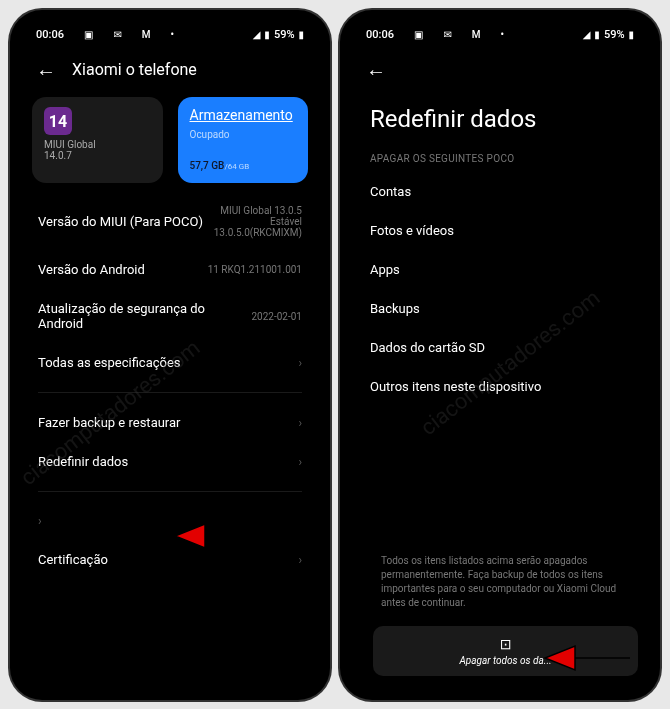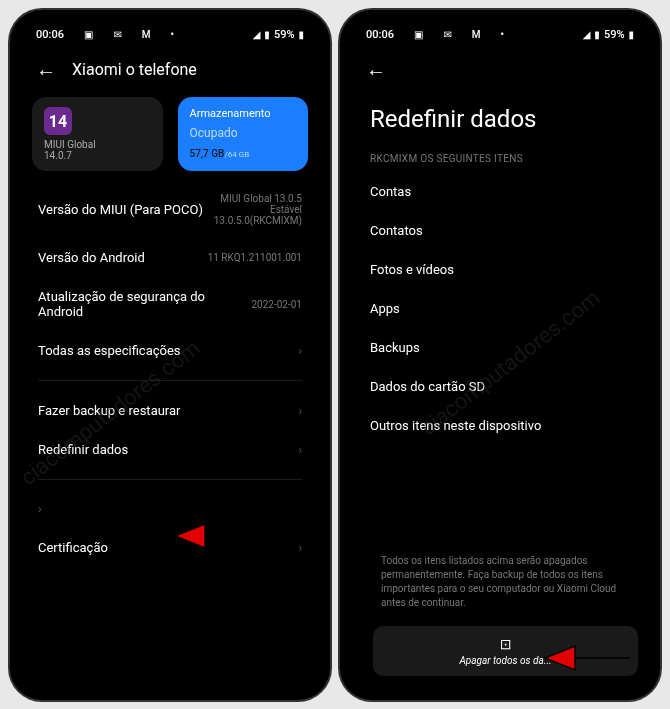--- a/index.html
+++ b/index.html
@@ -84,22 +84,22 @@
       background: #6b2a8f;
       border-radius: 6px;
       margin-bottom: 4px;
       display: flex;
       align-items: center;
       justify-content: center;
       font-size: 16px;
       font-weight: bold;
     }
     .card-label { font-size: 10px; color: #aaa; }
-    .card-title-blue { font-size: 11px; color: #fff; margin-bottom: 6px; }
-    .card-sub-blue { font-size: 12px; color: rgba(255,255,255,0.7); margin-bottom: 2px; }
+    .card-title-blue { font-size: 14px; color: #fff; margin-bottom: 6px; text-decoration: underline; }
+    .card-sub-blue { font-size: 10px; color: rgba(255,255,255,0.7); margin-bottom: 14px; }
     .card-storage { font-size: 10px; color: #0f172a; font-weight: 500; }
     .card-storage-total { font-size: 8px; color: rgba(255,255,255,0.7); }
     .settings-list { padding: 6px 0; }
     .settings-item {
       display: flex;
       justify-content: space-between;
       align-items: center;
       padding: 12px 18px;
       cursor: pointer;
     }
@@ -289,25 +289,24 @@
         <span>59%</span>
         <span class="status-icon">▮</span>
       </div>
     </div>
 
     <div class="header">
       <span class="back-arrow">←</span>
     </div>
 
     <div class="page-title">Redefinir dados</div>
-    <div class="section-label">RKCMIXM OS SEGUINTES ITENS</div>
+    <div class="section-label">APAGAR OS SEGUINTES POCO</div>
 
     <div>
       <div class="data-item">Contas</div>
-      <div class="data-item">Contatos</div>
       <div class="data-item">Fotos e vídeos</div>
       <div class="data-item">Apps</div>
       <div class="data-item">Backups</div>
       <div class="data-item">Dados do cartão SD</div>
       <div class="data-item">Outros itens neste dispositivo</div>
     </div>
 
     <div style="position:absolute; bottom:10px; left:11px; right:0;">
       <div class="footer-text">Todos os itens listados acima serão apagados permanentemente. Faça backup de todos os itens importantes para o seu computador ou Xiaomi Cloud antes de continuar.</div>
       <div class="erase-button">

